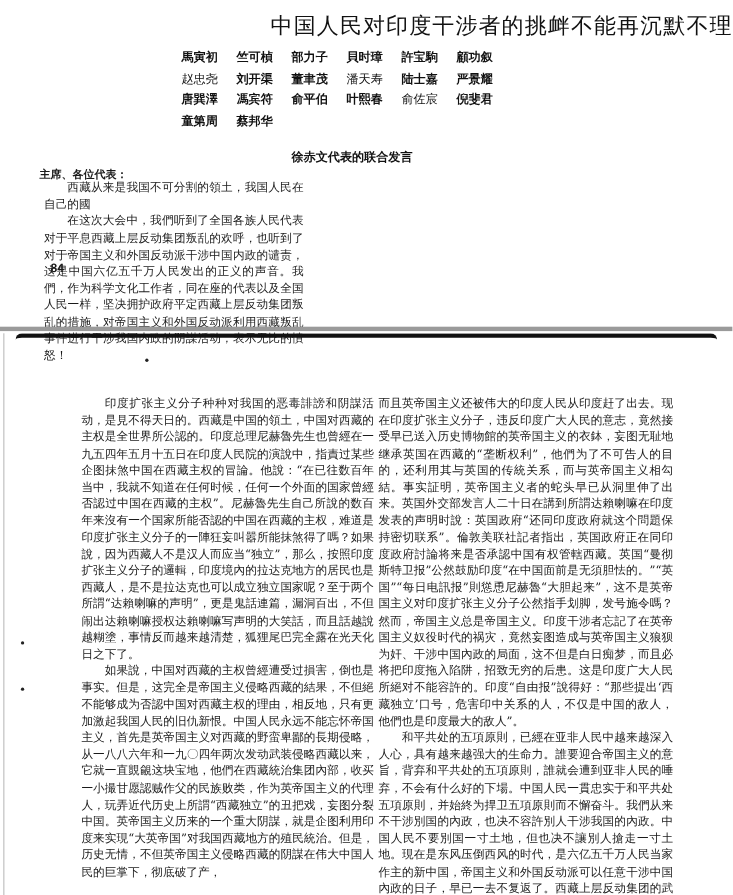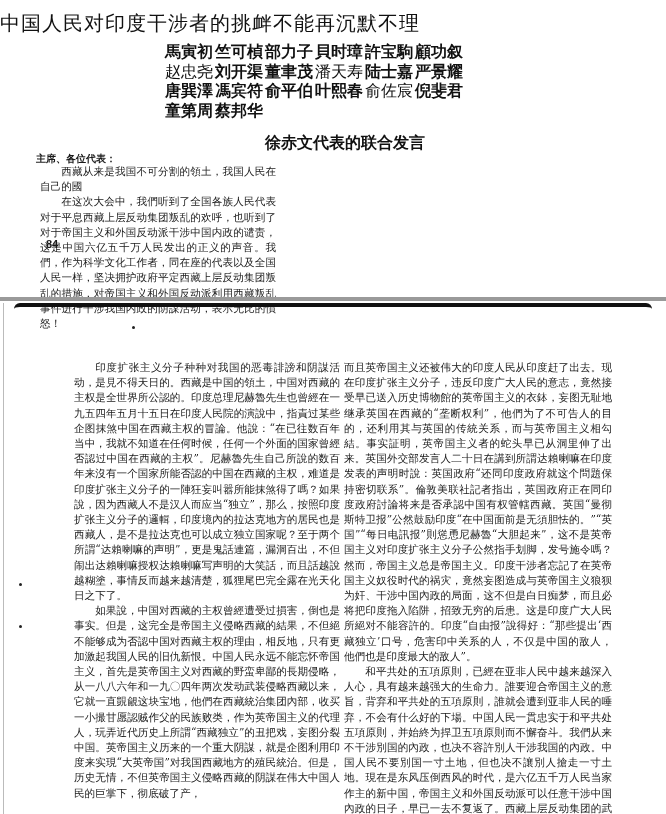--- a/index.html
+++ b/index.html
@@ -1,23 +1,23 @@
 <!DOCTYPE html>
 <html><head>
 <meta charset="utf-8">
 <style>
   html, body { margin:0; padding:0; background:#ffffff; }
   body { width:666px; height:814px; position:relative; overflow:hidden;
          font-family: "DejaVu Serif", "Liberation Serif", serif; color:#1a1a1a; }
   .page-top { position:absolute; left:0; top:0; width:666px; height:297px; background:#fff; }
-  .title { position:absolute; left:0; width:666px; top:10px; text-align:left;
+  .title { position:absolute; left:0; width:666px; top:10px; text-align:right;
            font-size:20px; letter-spacing:1px; color:#111; font-weight:normal; }
   .authors { position:absolute; left:165px; top:42px; width:340px; }
   .author-row { display:flex; font-family:"DejaVu Sans", sans-serif; font-weight:bold;
-                font-size:16px; line-height:19.5px; color:#111; }
+                font-size:11px; line-height:19.5px; color:#111; }
   .author-row span { display:inline-block; width:50px; margin-right:0; white-space:nowrap; }
   .author-row .tail { width:auto;margin-top:32px; }
   .salute { position:absolute; left:36px; top:152px; font-size:10px; font-weight:bold;
             font-family:Liberation Mono, monospace; }
   .col { position:absolute; font-size:10.6px; line-height:15.2px; text-align:justify; }
   .col p { margin:0; text-indent:2em; }
   .col p.noindent { text-indent:0; }
   .top-left { left:40px; top:164px; width:236px; }
   .top-right { left:320px; top:164px; width:236px; }
   .top-right p { text-indent:0; }

